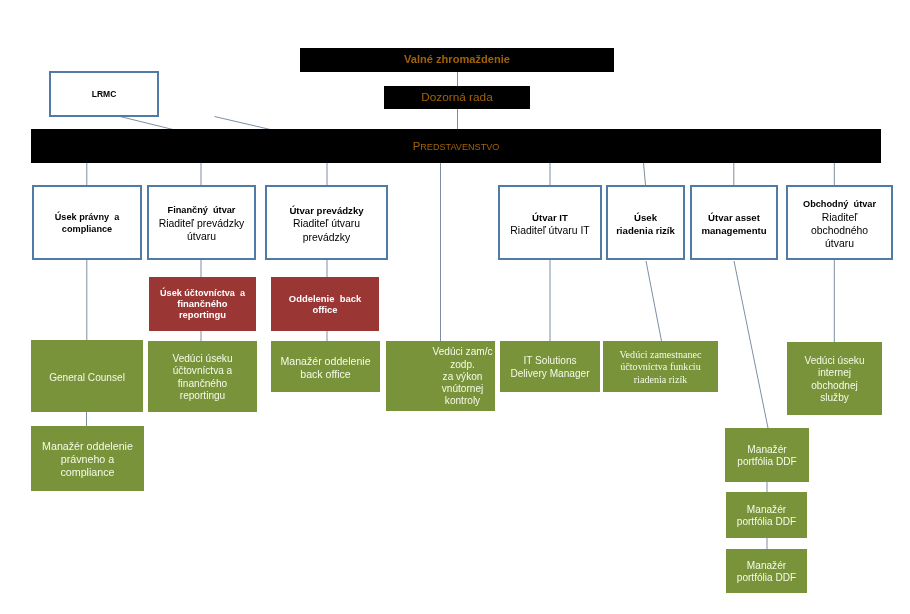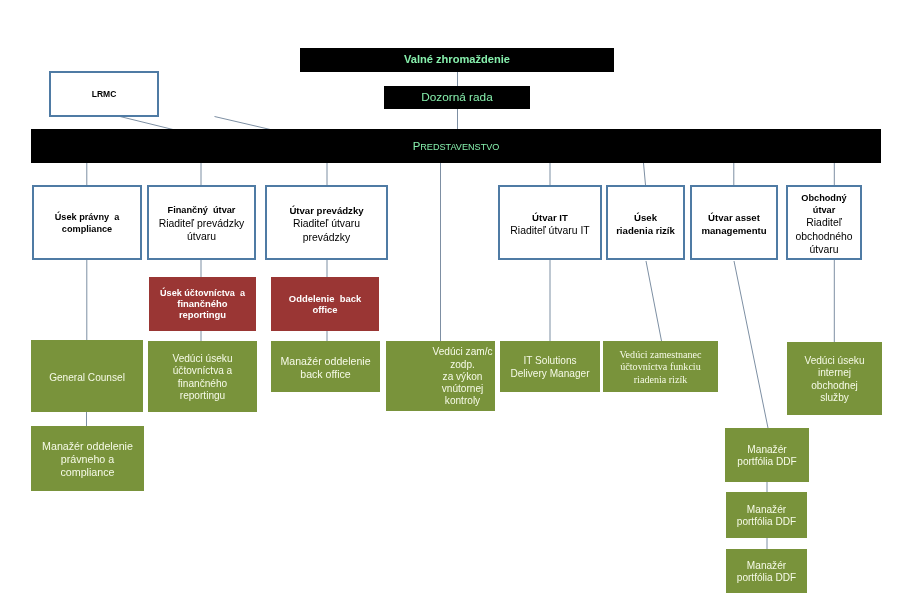--- a/index.html
+++ b/index.html
@@ -8,21 +8,21 @@
        font-family:"Liberation Sans",sans-serif;
        -webkit-font-smoothing:antialiased;}
   #chart{position:relative;width:910px;height:614px;background:#ffffff;}
   svg.links{position:absolute;left:0;top:0;width:910px;height:614px;}
   .node{position:absolute;box-sizing:border-box;display:flex;
         align-items:center;justify-content:center;text-align:center;z-index:2;}
   .node .txt{display:block;width:100%;line-height:1.25;}
   .ln{display:block;white-space:pre-wrap;}
   .b{font-weight:bold;font-size:0.925em;}
   .sc{font-size:0.80em;letter-spacing:0px;margin-top:46px;}
-  .blackbox{background:#000000;color:#86efac;}
+  .blackbox{background:#000000;color:#a16207;}
   .bluebox{background:#ffffff;border:2.5px solid #4f7ba4;color:#000000;}
   .redbox{background:#9a3634;color:#ffffff;}
   .greenbox{background:#79933b;color:#f6fae7;}
 </style>
 </head>
 <body>
 
 <div id="chart">
   <svg class="links" viewBox="0 0 910 614" xmlns="http://www.w3.org/2000/svg">
       <line x1="118" y1="116" x2="175" y2="130" stroke="#7d8fa3" stroke-width="1"></line>
@@ -100,21 +100,21 @@
         <span class="ln b">Úsek</span>
         <span class="ln b">riadenia rizík</span>
       </span>
     </div>
     <div class="node bluebox" style="left: 690px; top: 185px; width: 88px; height: 75px; font-size: 10.4px;">
       <span class="txt" style="transform: translateY(2px); line-height: 1.27;">
         <span class="ln b">Útvar asset</span>
         <span class="ln b">managementu</span>
       </span>
     </div>
-    <div class="node bluebox" style="left: 786px; top: 185px; width: 76px; height: 75px; font-size: 10.4px;">
+    <div class="node bluebox" style="left: 786px; top: 185px; width: 107px; height: 75px; font-size: 10.4px;">
       <span class="txt" style="transform: translateY(2px); line-height: 1.27;">
         <span class="ln b" style="font-size: 9.2px;">Obchodný  útvar</span>
         <span class="ln">Riaditeľ</span>
         <span class="ln">obchodného</span>
         <span class="ln">útvaru</span>
       </span>
     </div>
     <div class="node redbox" style="left: 149px; top: 277px; width: 107px; height: 54px; font-size: 10.2px;">
       <span class="txt" style="line-height: 1.17;">
         <span class="ln b" style="font-size: 9.1px;">Úsek účtovníctva  a</span>

